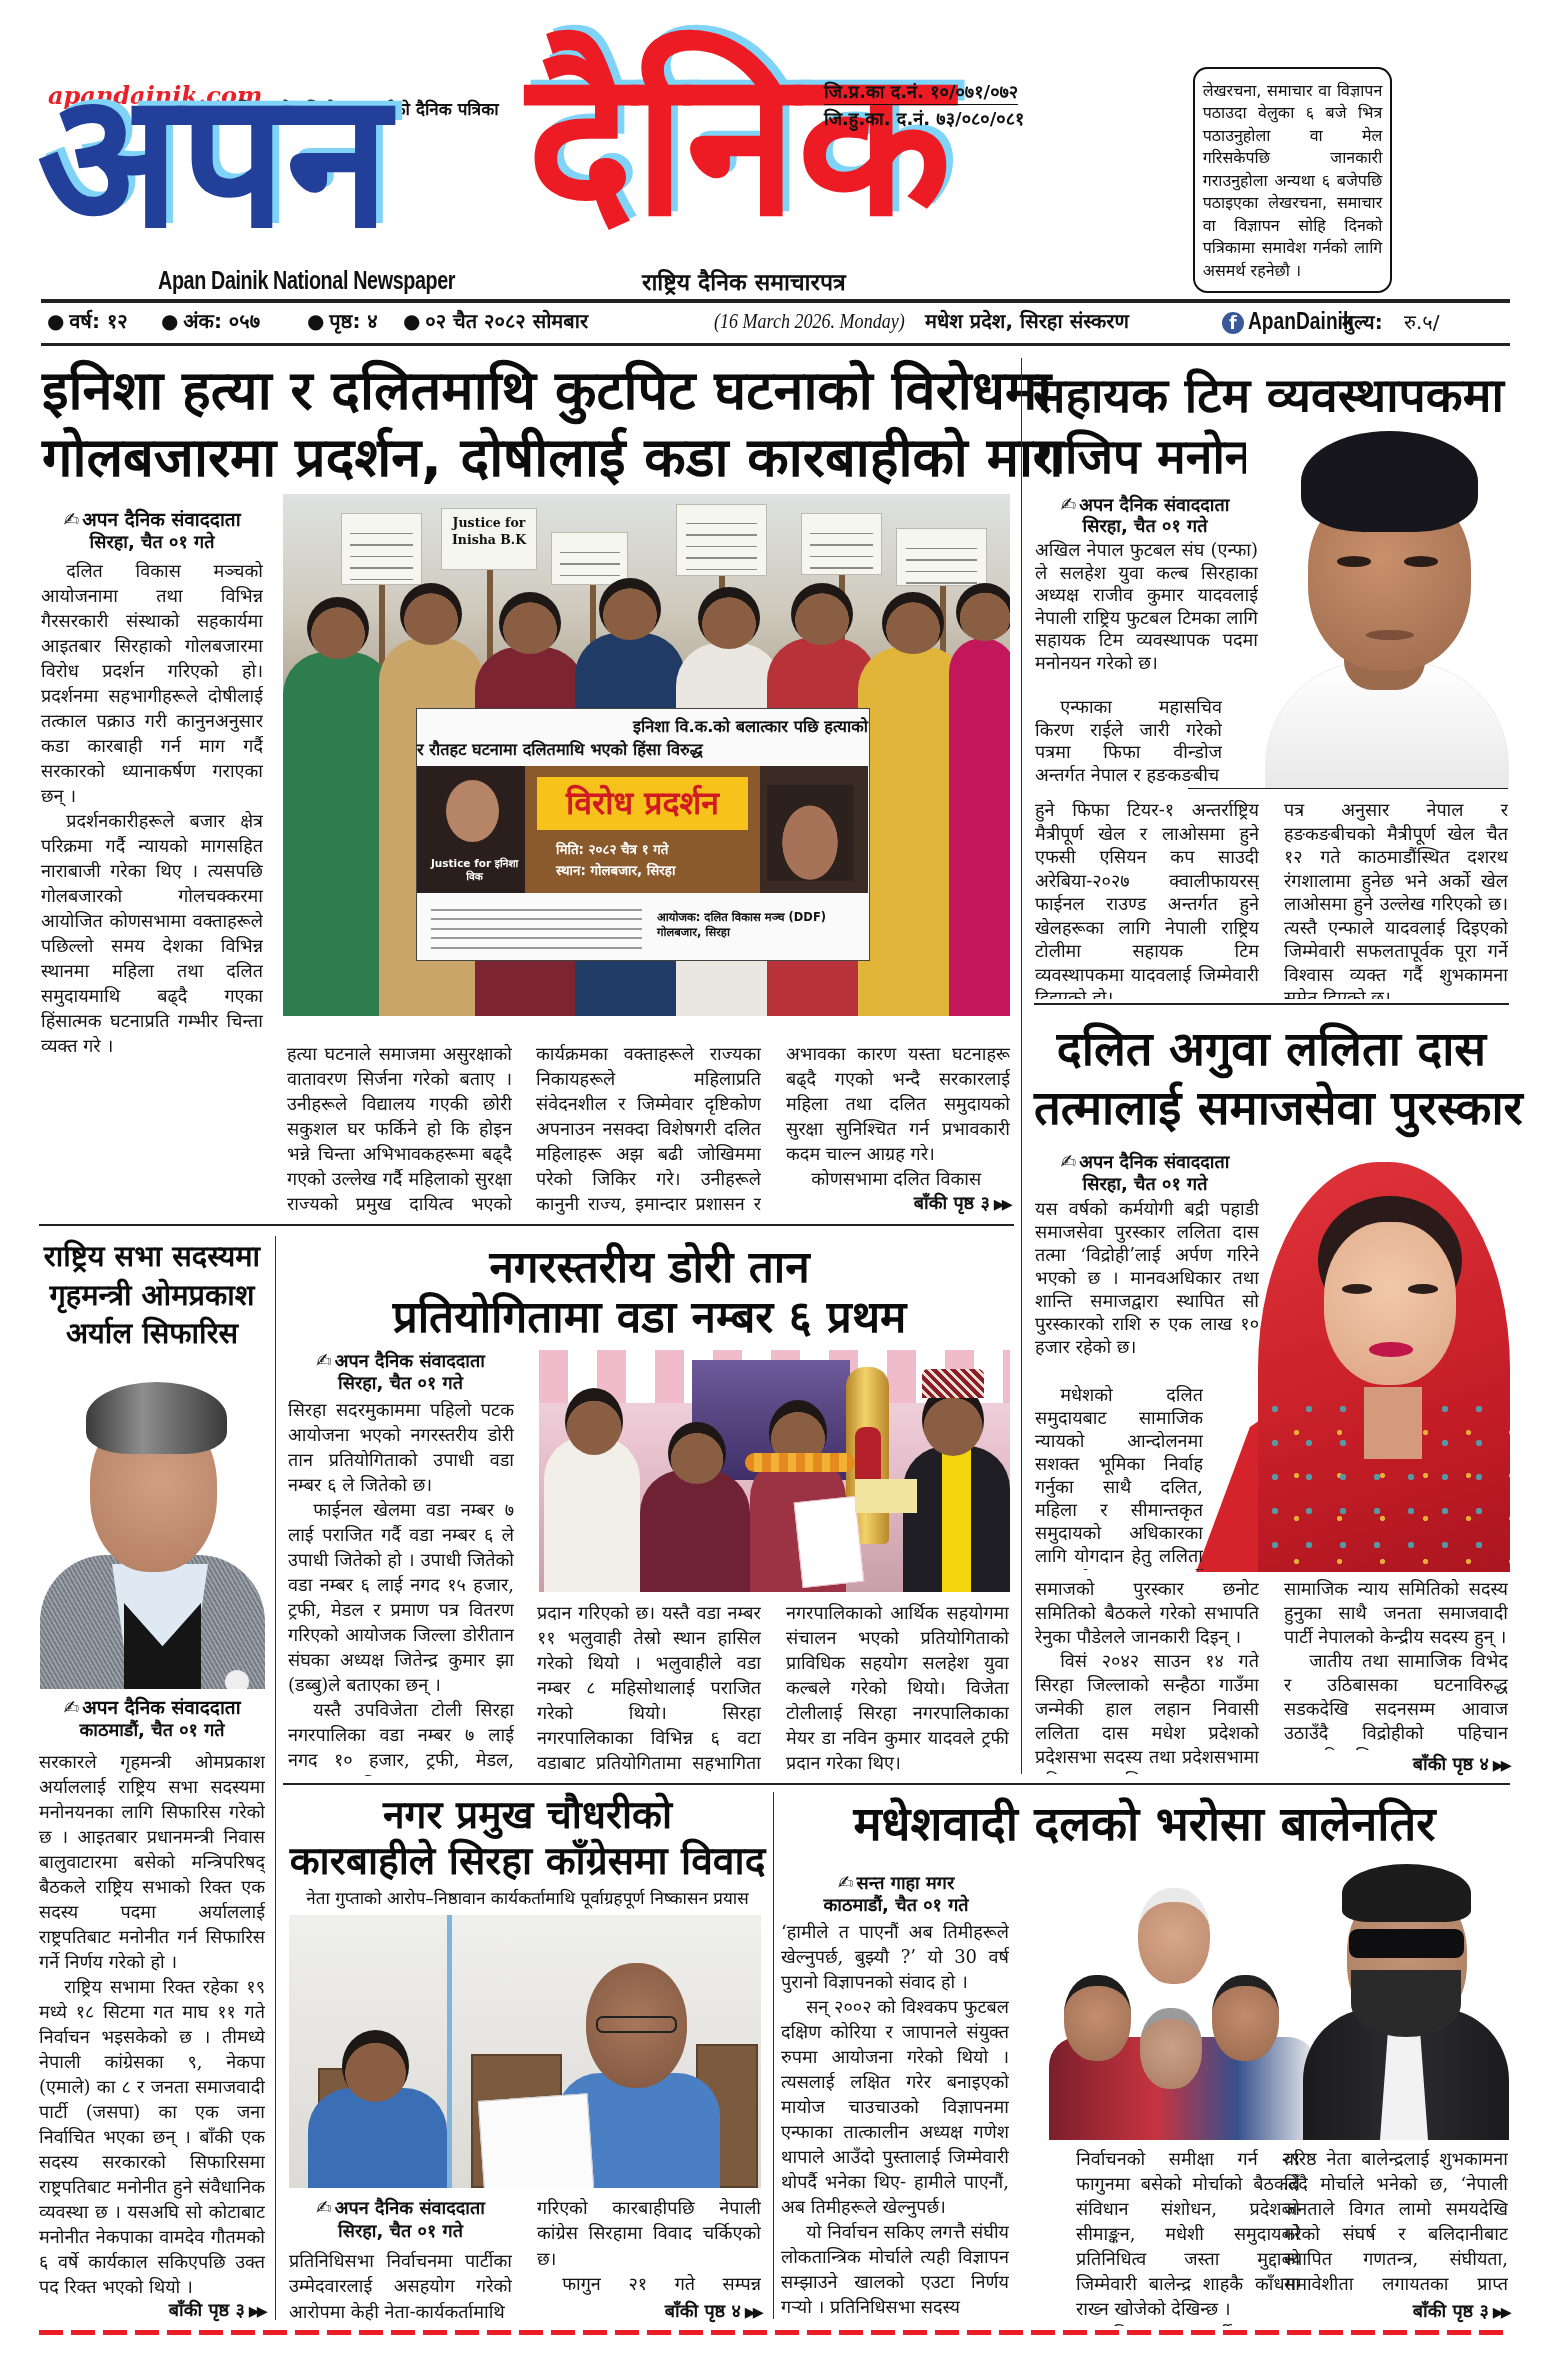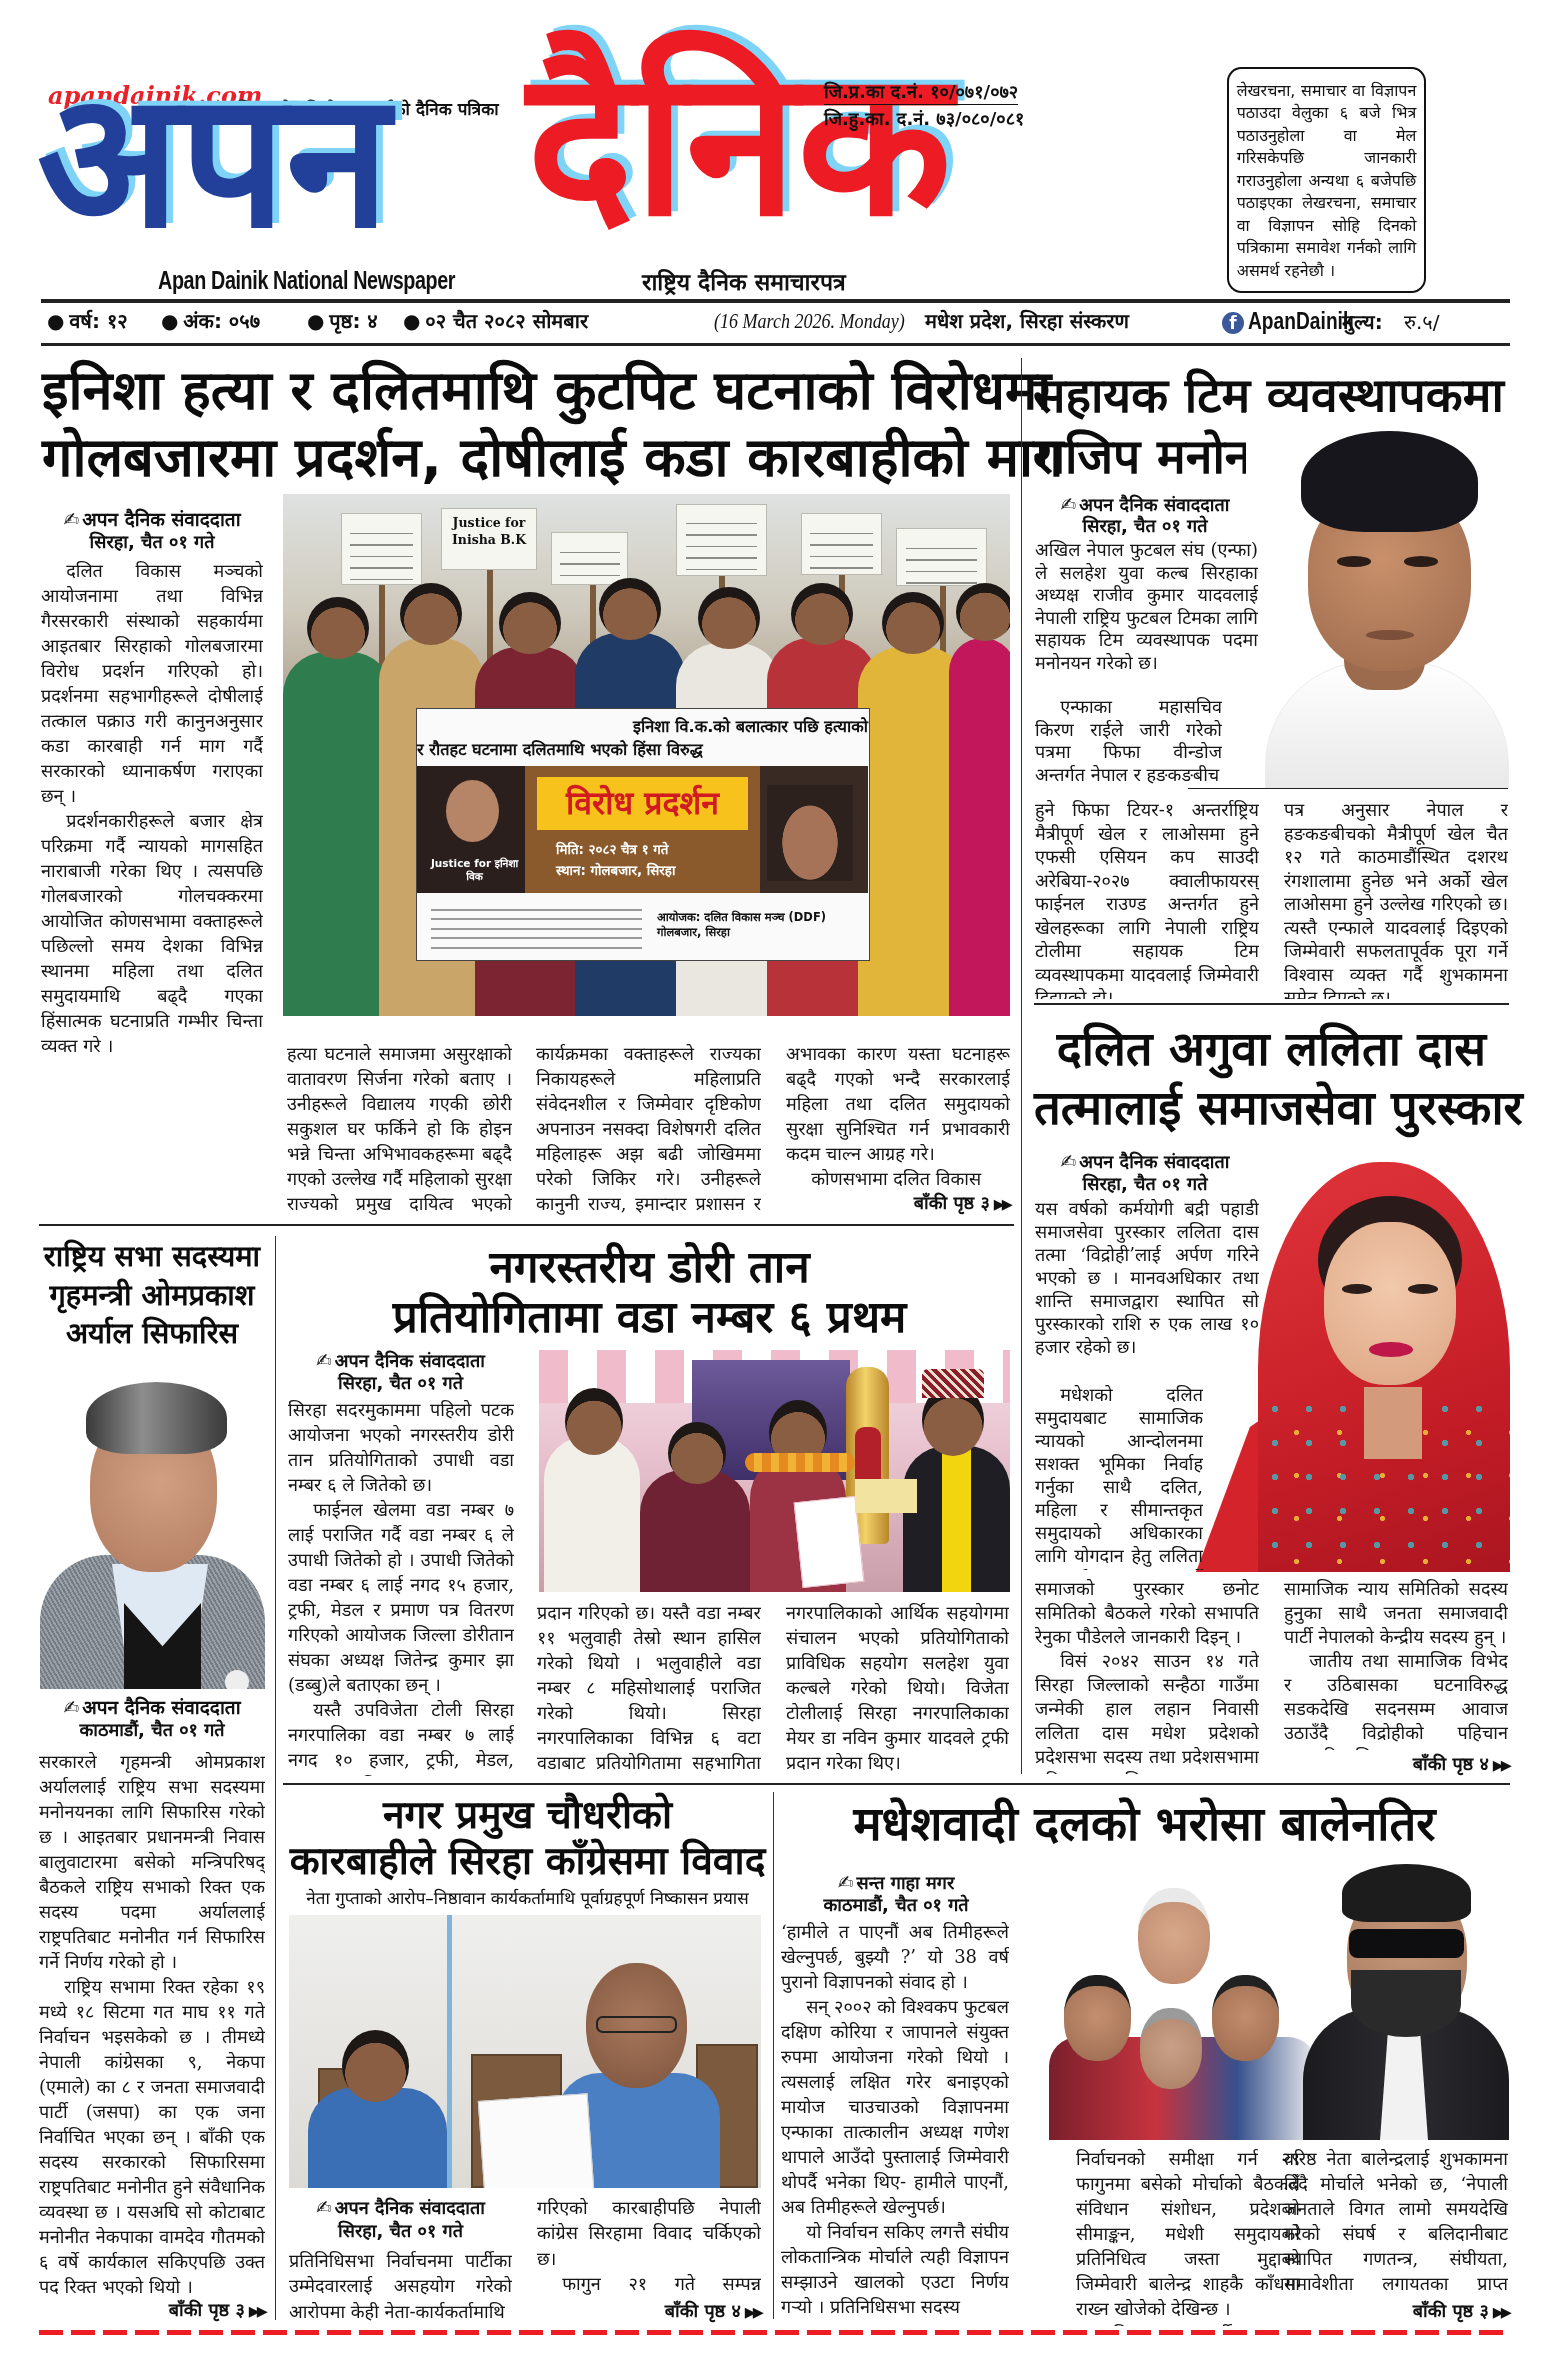--- a/index.html
+++ b/index.html
@@ -24,21 +24,21 @@
 .head{position:absolute;border-radius:50%;background:radial-gradient(circle at 50% 60%,#8a5e42 0 55%,#1d1715 56%);}
 .body{position:absolute;border-radius:43px 43px 0 0;}
 
 #website{left:48px;top:81px;font:italic bold 24px "DejaVu Serif",serif;color:#e8202a;white-space:nowrap;}
 #tagline{left:237px;top:97px;font-size:17px;font-weight:bold;white-space:nowrap;}
 #title1{left:37px;top:67px;font-size:187px;line-height:1;font-weight:bold;color:#22409a;text-shadow:6.7px -4.8px 0 #7fd3f7;white-space:nowrap;}
 #title2{left:527px;top:43px;font-size:201px;line-height:1;font-weight:bold;color:#ed1c24;text-shadow:6.7px -4.8px 0 #7fd3f7;white-space:nowrap;}
 #english{left:158px;top:265px;font:bold 26px "Liberation Sans",sans-serif;transform:scaleX(.76);transform-origin:left top;white-space:nowrap;letter-spacing:-0.5px;}
 #subtitle{left:642px;top:265px;font-size:23px;font-weight:bold;white-space:nowrap;}
 .reg{left:824px;font-size:18px;font-weight:bold;white-space:nowrap;line-height:22px;}
-#notice{left:1193px;top:67px;width:199px;height:226px;border:2.4px solid #111;border-radius:14.4px;padding:10.5px 7.7px;font-size:16px;line-height:22.5px;text-align:justify;font-family:"DejaVu Sans",sans-serif;overflow:hidden;margin-left:34px;}
+#notice{left:1193px;top:67px;width:199px;height:226px;border:2.4px solid #111;border-radius:14.4px;padding:10.5px 7.7px;font-size:16px;line-height:22.5px;text-align:justify;font-family:"DejaVu Sans",sans-serif;overflow:hidden;}
 
 .ib{top:309px;font-size:20px;font-weight:bold;white-space:nowrap;line-height:24px;}
 .ib .bul{margin-right:4.8px;}
 #engdate{left:714px;top:308px;font:italic 22px "Liberation Serif",serif;transform:scaleX(.82);transform-origin:left top;white-space:nowrap;}
 #fbicon{left:1222px;top:312px;width:22px;height:22px;border-radius:50%;background:#3b5998;color:#fff;font:bold 17px "DejaVu Sans",sans-serif;text-align:center;line-height:23px;}
 #fbhandle{left:1248px;top:307px;font:bold 24px "Liberation Sans",sans-serif;transform:scaleX(.8);transform-origin:left top;white-space:nowrap;}
 #pricelabel{left:1342px;top:308px;font-size:20px;font-weight:bold;white-space:nowrap;}
 #price{left:1404px;top:308px;font-size:20px;white-space:nowrap;}
 #reddash{left:39px;top:2330px;width:1470px;height:4.8px;background:repeating-linear-gradient(90deg,#ed1c24 0 24px,transparent 24px 32px);}
 </style>
@@ -296,21 +296,21 @@
   </div>
   <div class="cont" style="left:537px;top:2300px;width:224px;"><span>बाँकी पृष्ठ ४</span><span class="arr">▶▶</span></div>
 </article>
 <div class="vrule" style="left:773px;top:1792px;height:527px;"></div>
 
 <article>
   <div class="hl" style="left:779px;top:1797px;width:731px;font-size:47px;">मधेशवादी दलको भरोसा बालेनतिर</div>
   <div class="byline" style="left:781px;top:1871px;width:230px;font-size:18px;"><span class="pen">✍</span><span>सन्त गाहा मगर</span></div>
   <div class="dateline" style="left:781px;top:1894px;width:230px;">काठमाडौं, चैत ०१ गते</div>
   <div class="col" style="left:781px;top:1919px;width:228px;height:405px;line-height:25px;">
-    <p class="first">‘हामीले त पाएनौं अब तिमीहरूले खेल्नुपर्छ, बुझ्यौ ?’ यो 38 वर्ष पुरानो विज्ञापनको संवाद हो ।</p>
+    <p class="first">‘हामीले त पाएनौं अब तिमीहरूले खेल्नुपर्छ, बुझ्यौ ?’ यो 30 वर्ष पुरानो विज्ञापनको संवाद हो ।</p>
     <p>सन् २००२ को विश्वकप फुटबल दक्षिण कोरिया र जापानले संयुक्त रुपमा आयोजना गरेको थियो । त्यसलाई लक्षित गरेर बनाइएको मायोज चाउचाउको विज्ञापनमा एन्फाका तात्कालीन अध्यक्ष गणेश थापाले आउँदो पुस्तालाई जिम्मेवारी थोपर्दै भनेका थिए- हामीले पाएनौं, अब तिमीहरूले खेल्नुपर्छ।</p>
     <p>यो निर्वाचन सकिए लगत्तै संघीय लोकतान्त्रिक मोर्चाले त्यही विज्ञापन सम्झाउने खालको एउटा निर्णय गर्‍यो । प्रतिनिधिसभा सदस्य</p>
   </div>
   <div class="photo" style="left:1035px;top:1850px;width:474px;height:290px;background:#fff;">
     <div class="s" style="left:14.4px;top:187px;width:268px;height:103px;background:linear-gradient(90deg,#7a1f2c,#c7343f 40%,#36508c 70%,#f0f0f0);border-radius:29px 29px 0 0;"></div>
     <div class="s" style="left:103px;top:38px;width:72px;height:96px;background:radial-gradient(circle at 50% 40%,#d8a88a,#b9856a);border-radius:46%;border-top:14.4px solid #e9e9e9;"></div>
     <div class="s" style="left:29px;top:125px;width:67px;height:86px;background:radial-gradient(circle at 50% 40%,#c48f70,#9b6a4f);border-radius:46%;border-top:11.5px solid #1d1d1d;"></div>
     <div class="s" style="left:105px;top:158px;width:62px;height:81px;background:radial-gradient(circle at 50% 40%,#caa188,#a97d62);border-radius:46%;border-top:11.5px solid #9a9a9a;"></div>
     <div class="s" style="left:177px;top:125px;width:67px;height:86px;background:radial-gradient(circle at 50% 40%,#c28c6d,#9a684c);border-radius:46%;border-top:11.5px solid #222;"></div>
     <div class="s" style="left:268px;top:158px;width:206px;height:132px;background:linear-gradient(90deg,#1b1b1e,#2c2c30 50%,#1b1b1e);border-radius:72px 72px 0 0;"></div>

